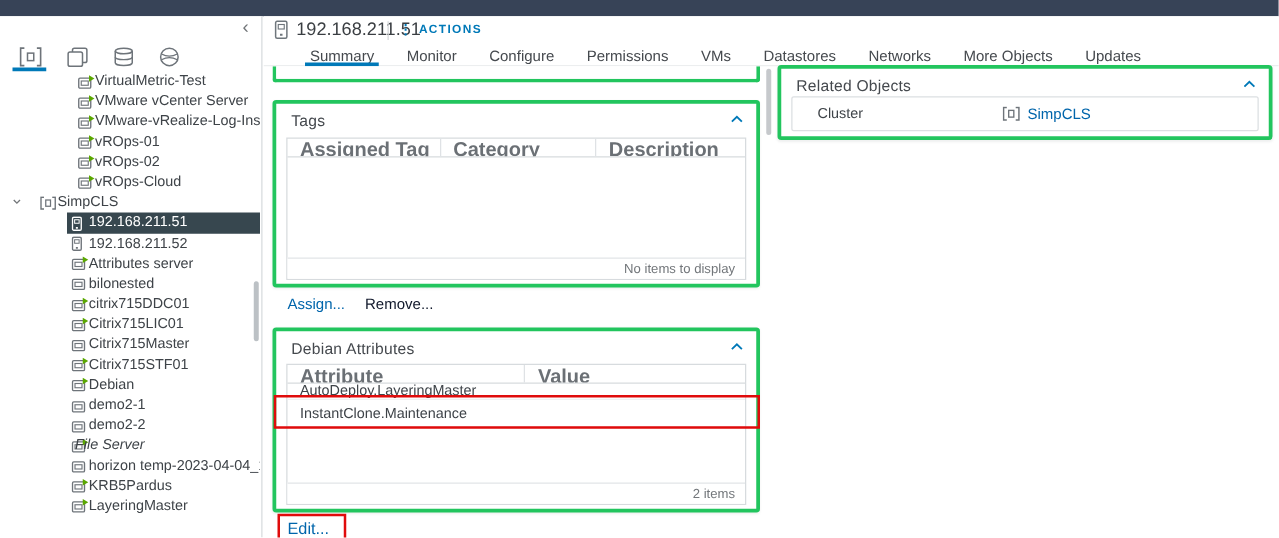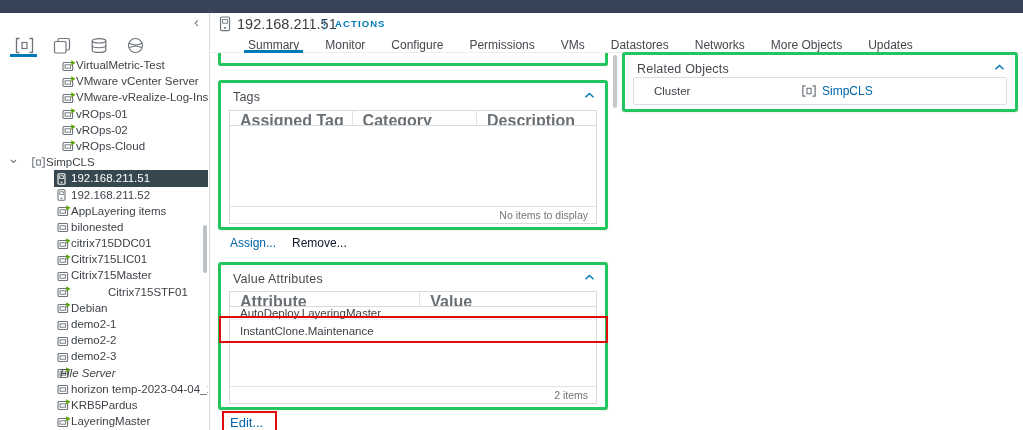--- a/index.html
+++ b/index.html
@@ -172,21 +172,21 @@
             <rect x="3.7" y="8.6" width="1.6" height="1.4" fill="currentColor"></rect>
           </svg></span>
         <span class="tlabel" style="left: 71px;">192.168.211.52</span>
       </div>
       <div class="trow">
         <span class="ticon" style="left: 57px;"><svg width="14" height="12" viewBox="0 0 14 12">
             <rect x="1" y="2.5" width="9.6" height="8" rx="1" fill="none" stroke="currentColor" stroke-width="1.1"></rect>
             <rect x="3" y="4.8" width="5.6" height="3.4" fill="none" stroke="currentColor" stroke-width=".9"></rect>
             <path d="M9.2 0.2 L13.6 2.8 L9.2 5.4 Z" fill="#5aa700"></path>
           </svg></span>
-        <span class="tlabel" style="left: 71px;">AppLayering items</span>
+        <span class="tlabel" style="left: 71px;">Attributes server</span>
       </div>
       <div class="trow">
         <span class="ticon" style="left: 57px;"><svg width="14" height="12" viewBox="0 0 14 12">
             <rect x="1" y="2.5" width="9.6" height="8" rx="1" fill="none" stroke="currentColor" stroke-width="1.1"></rect>
             <rect x="3" y="4.8" width="5.6" height="3.4" fill="none" stroke="currentColor" stroke-width=".9"></rect>
           </svg></span>
         <span class="tlabel" style="left: 71px;">bilonested</span>
       </div>
       <div class="trow">
         <span class="ticon" style="left: 57px;"><svg width="14" height="12" viewBox="0 0 14 12">
@@ -210,21 +210,21 @@
             <rect x="3" y="4.8" width="5.6" height="3.4" fill="none" stroke="currentColor" stroke-width=".9"></rect>
           </svg></span>
         <span class="tlabel" style="left: 71px;">Citrix715Master</span>
       </div>
       <div class="trow">
         <span class="ticon" style="left: 57px;"><svg width="14" height="12" viewBox="0 0 14 12">
             <rect x="1" y="2.5" width="9.6" height="8" rx="1" fill="none" stroke="currentColor" stroke-width="1.1"></rect>
             <rect x="3" y="4.8" width="5.6" height="3.4" fill="none" stroke="currentColor" stroke-width=".9"></rect>
             <path d="M9.2 0.2 L13.6 2.8 L9.2 5.4 Z" fill="#5aa700"></path>
           </svg></span>
-        <span class="tlabel" style="left: 71px; margin-left: 37px;">Citrix715STF01</span>
+        <span class="tlabel" style="left: 71px;">Citrix715STF01</span>
       </div>
       <div class="trow">
         <span class="ticon" style="left: 57px;"><svg width="14" height="12" viewBox="0 0 14 12">
             <rect x="1" y="2.5" width="9.6" height="8" rx="1" fill="none" stroke="currentColor" stroke-width="1.1"></rect>
             <rect x="3" y="4.8" width="5.6" height="3.4" fill="none" stroke="currentColor" stroke-width=".9"></rect>
             <path d="M9.2 0.2 L13.6 2.8 L9.2 5.4 Z" fill="#5aa700"></path>
           </svg></span>
         <span class="tlabel" style="left: 71px;">Debian</span>
       </div>
       <div class="trow">
@@ -233,27 +233,20 @@
             <rect x="3" y="4.8" width="5.6" height="3.4" fill="none" stroke="currentColor" stroke-width=".9"></rect>
           </svg></span>
         <span class="tlabel" style="left: 71px;">demo2-1</span>
       </div>
       <div class="trow">
         <span class="ticon" style="left: 57px;"><svg width="14" height="12" viewBox="0 0 14 12">
             <rect x="1" y="2.5" width="9.6" height="8" rx="1" fill="none" stroke="currentColor" stroke-width="1.1"></rect>
             <rect x="3" y="4.8" width="5.6" height="3.4" fill="none" stroke="currentColor" stroke-width=".9"></rect>
           </svg></span>
         <span class="tlabel" style="left: 71px;">demo2-2</span>
-      </div>
-      <div class="trow">
-        <span class="ticon" style="left: 57px;"><svg width="14" height="12" viewBox="0 0 14 12">
-            <rect x="1" y="2.5" width="9.6" height="8" rx="1" fill="none" stroke="currentColor" stroke-width="1.1"></rect>
-            <rect x="3" y="4.8" width="5.6" height="3.4" fill="none" stroke="currentColor" stroke-width=".9"></rect>
-          </svg></span>
-        <span class="tlabel" style="left: 71px;">demo2-3</span>
       </div>
       <div class="trow">
         <span class="ticon" style="left: 57px;"><svg width="14" height="12" viewBox="0 0 14 12">
             <rect x="1" y="2.5" width="9.6" height="8" rx="1" fill="none" stroke="currentColor" stroke-width="1.1"></rect>
             <rect x="3" y="4.8" width="5.6" height="3.4" fill="none" stroke="currentColor" stroke-width=".9"></rect>
             <path d="M9.2 0.2 L13.6 2.8 L9.2 5.4 Z" fill="#5aa700"></path>
           </svg></span>
         <span class="tlabel" style="left: 60px; font-style: italic;">File Server</span>
       </div>
       <div class="trow">
@@ -332,21 +325,21 @@
         </div>
       </div>
     </div>
 
     <div class="linkrow">
       <a class="link">Assign...</a>
       <span class="link disabled">Remove...</span>
     </div>
 
     <div class="panel attrs">
-      <div class="ptitle">Value Attributes</div>
+      <div class="ptitle">Debian Attributes</div>
       <span class="pchev">
         <svg width="11" height="7" viewBox="0 0 11 7">
             <path d="M1.5 5.3 5.5 1.5 9.5 5.3" fill="none" stroke="#0079b8" stroke-width="1.5"></path>
           </svg>
       </span>
       <div class="tbl">
         <div class="thead">
           <div class="th" style="width:52%">Attribute</div>
           <div class="th" style="width:48%">Value</div>
         </div>

